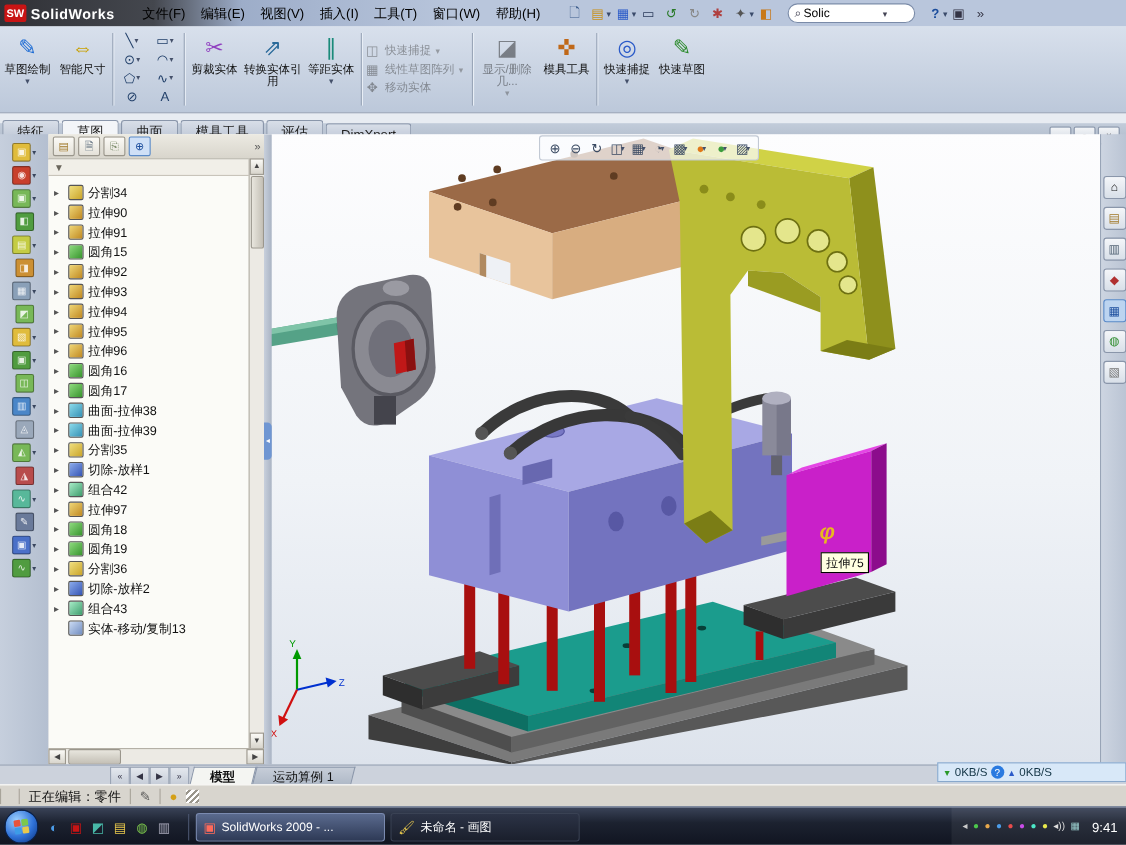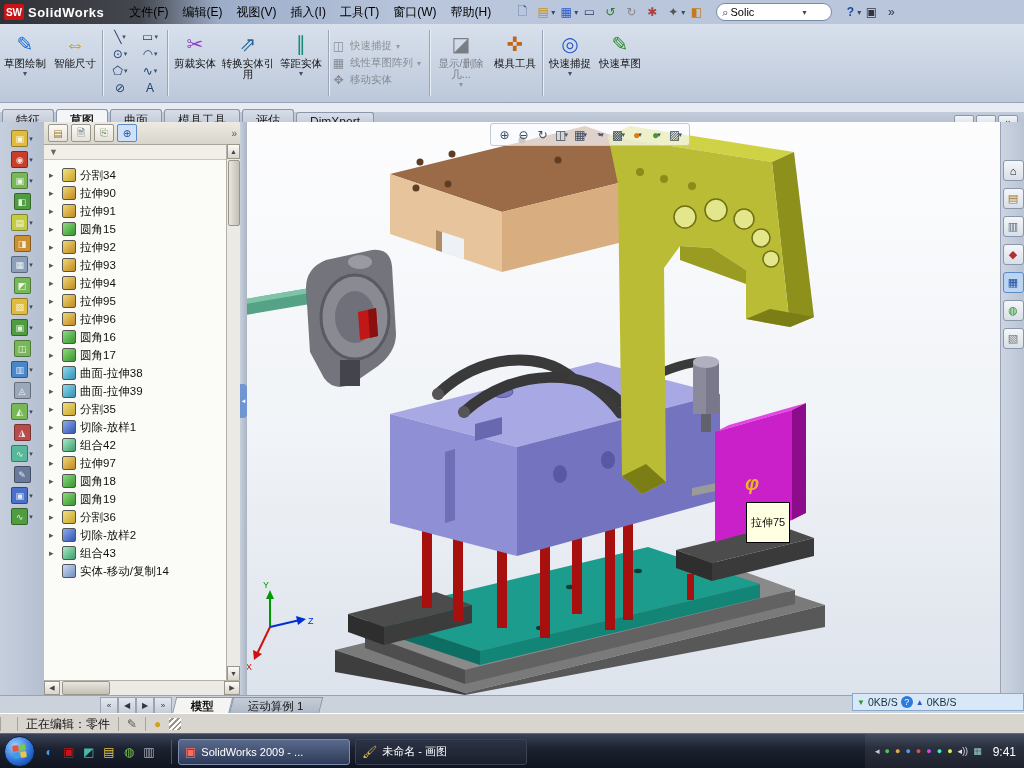--- a/index.html
+++ b/index.html
@@ -40,21 +40,21 @@
   .gs-row{display:flex;align-items:center;gap:4px;font-size:10.5px;color:#333}
   .gs-ic{font-size:12px;width:15px;text-align:center}
   #watermark{right:16px;top:26px;font-size:58px;font-style:italic;font-weight:bold;
     color:#c9cfda;letter-spacing:-4px;font-family:"Liberation Serif",serif}
 
   
   #tabrow{left:0;top:112px;width:1024px;height:20px;background:linear-gradient(#c2ccda,#aeb9c9);
     display:flex;align-items:flex-end}
   .ctab{padding:2px 13px 3px 13px;font-size:12px;border:1px solid #8a96aa;border-bottom:0;
     background:linear-gradient(#d8dee8,#b6c0d0);margin-left:2px;border-radius:3px 3px 0 0;color:#222}
-  .ctab.active{background:#f3f5f8;font-weight:bold}
+  .ctab.active{background:#f3f5f8;font-weight:normal}
   #winctl{position:absolute;right:6px;top:3px;display:flex;gap:2px}
   .wbtn{width:18px;height:14px;background:linear-gradient(#f2f4f7,#cfd6e0);border:1px solid #8a96aa;
     font-size:9px;display:flex;align-items:center;justify-content:center;border-radius:2px}
 
   
   #lefttools{left:0;top:122px;width:44px;height:573px;background:linear-gradient(90deg,#c6cfdd,#b4bfd0);
     border-right:1px solid #98a4b6;display:flex;flex-direction:column;align-items:center;padding-top:8px;gap:4px}
   .lt{display:flex;align-items:center;gap:1px}
   .lt .sq{width:15px;height:15px;border-radius:2px;border:1px solid rgba(0,0,0,.35);
     display:flex;align-items:center;justify-content:center;font-size:9px;color:rgba(255,255,255,.85)}
@@ -98,21 +98,21 @@
   #viewport{left:240px;top:122px;width:760px;height:573px;background:linear-gradient(#fdfdfe 0%,#f0f3f7 55%,#dde3ec 100%);overflow:hidden}
   #splitter{position:absolute;left:0;top:0;bottom:0;width:7px;background:linear-gradient(90deg,#c8d0dc,#aab4c4)}
   #splitgrab{position:absolute;left:0;top:262px;width:7px;height:34px;background:#6f96d2;border-radius:0 4px 4px 0;
     color:#fff;font-size:7px;display:flex;align-items:center;justify-content:center}
   #headsup{position:absolute;left:250px;top:1px;height:21px;display:flex;align-items:center;gap:2px;
     background:rgba(250,251,253,.72);border:1px solid #c2c9d4;border-radius:3px;padding:0 5px}
   .hu{width:17px;height:17px;display:flex;align-items:center;justify-content:center;font-size:12px;color:#3a4a62}
   .hu small{font-size:7px;color:#44506a;margin-left:-2px}
   .dot-o{color:#e07818}.dot-g{color:#3c9c3c}
   .vp-tooltip{position:absolute;left:506px;top:380px;background:#ffffe1;border:1px solid #000;
-    font-size:11px;padding:12px 4px;white-space:nowrap}
+    font-size:11px;padding:1px 4px;white-space:nowrap}
 
   
   #rightbar{left:1000px;top:122px;width:24px;height:573px;background:linear-gradient(90deg,#cdd5e1,#b9c3d3);
     border-left:1px solid #98a4b6;display:flex;flex-direction:column;align-items:center;padding-top:38px;gap:7px}
   .rb{width:19px;height:19px;border:1px solid #8a96aa;border-radius:3px;background:linear-gradient(#f4f6f9,#d8dfe8);
     display:flex;align-items:center;justify-content:center;font-size:11px}
   .rb.hl{background:#bcd4f0;border-color:#5a8ac8}
 
   
   #doctabs{left:0;top:695px;width:1024px;height:18px;background:#ccd2dc;border-top:1px solid #98a4b6;
@@ -476,21 +476,21 @@
     <span class="tlabel">切除-放样2</span>
   </div>
       <div class="titem">
     <span class="tw" style="visibility: visible;">▸</span>
     <span class="tico ic-combine"></span>
     <span class="tlabel">组合43</span>
   </div>
       <div class="titem">
     <span class="tw" style="visibility: hidden;">▸</span>
     <span class="tico ic-movecopy"></span>
-    <span class="tlabel">实体-移动/复制14</span>
+    <span class="tlabel">实体-移动/复制13</span>
   </div>
     </div>
   <div id="vscroll">
     <div class="sbtn">▲</div>
     <div id="vthumb"></div>
     <div class="sbtn" id="vdn">▼</div>
   </div>
   <div id="hscroll">
     <div class="hbtn">◀</div>
     <div id="hthumb"></div>

